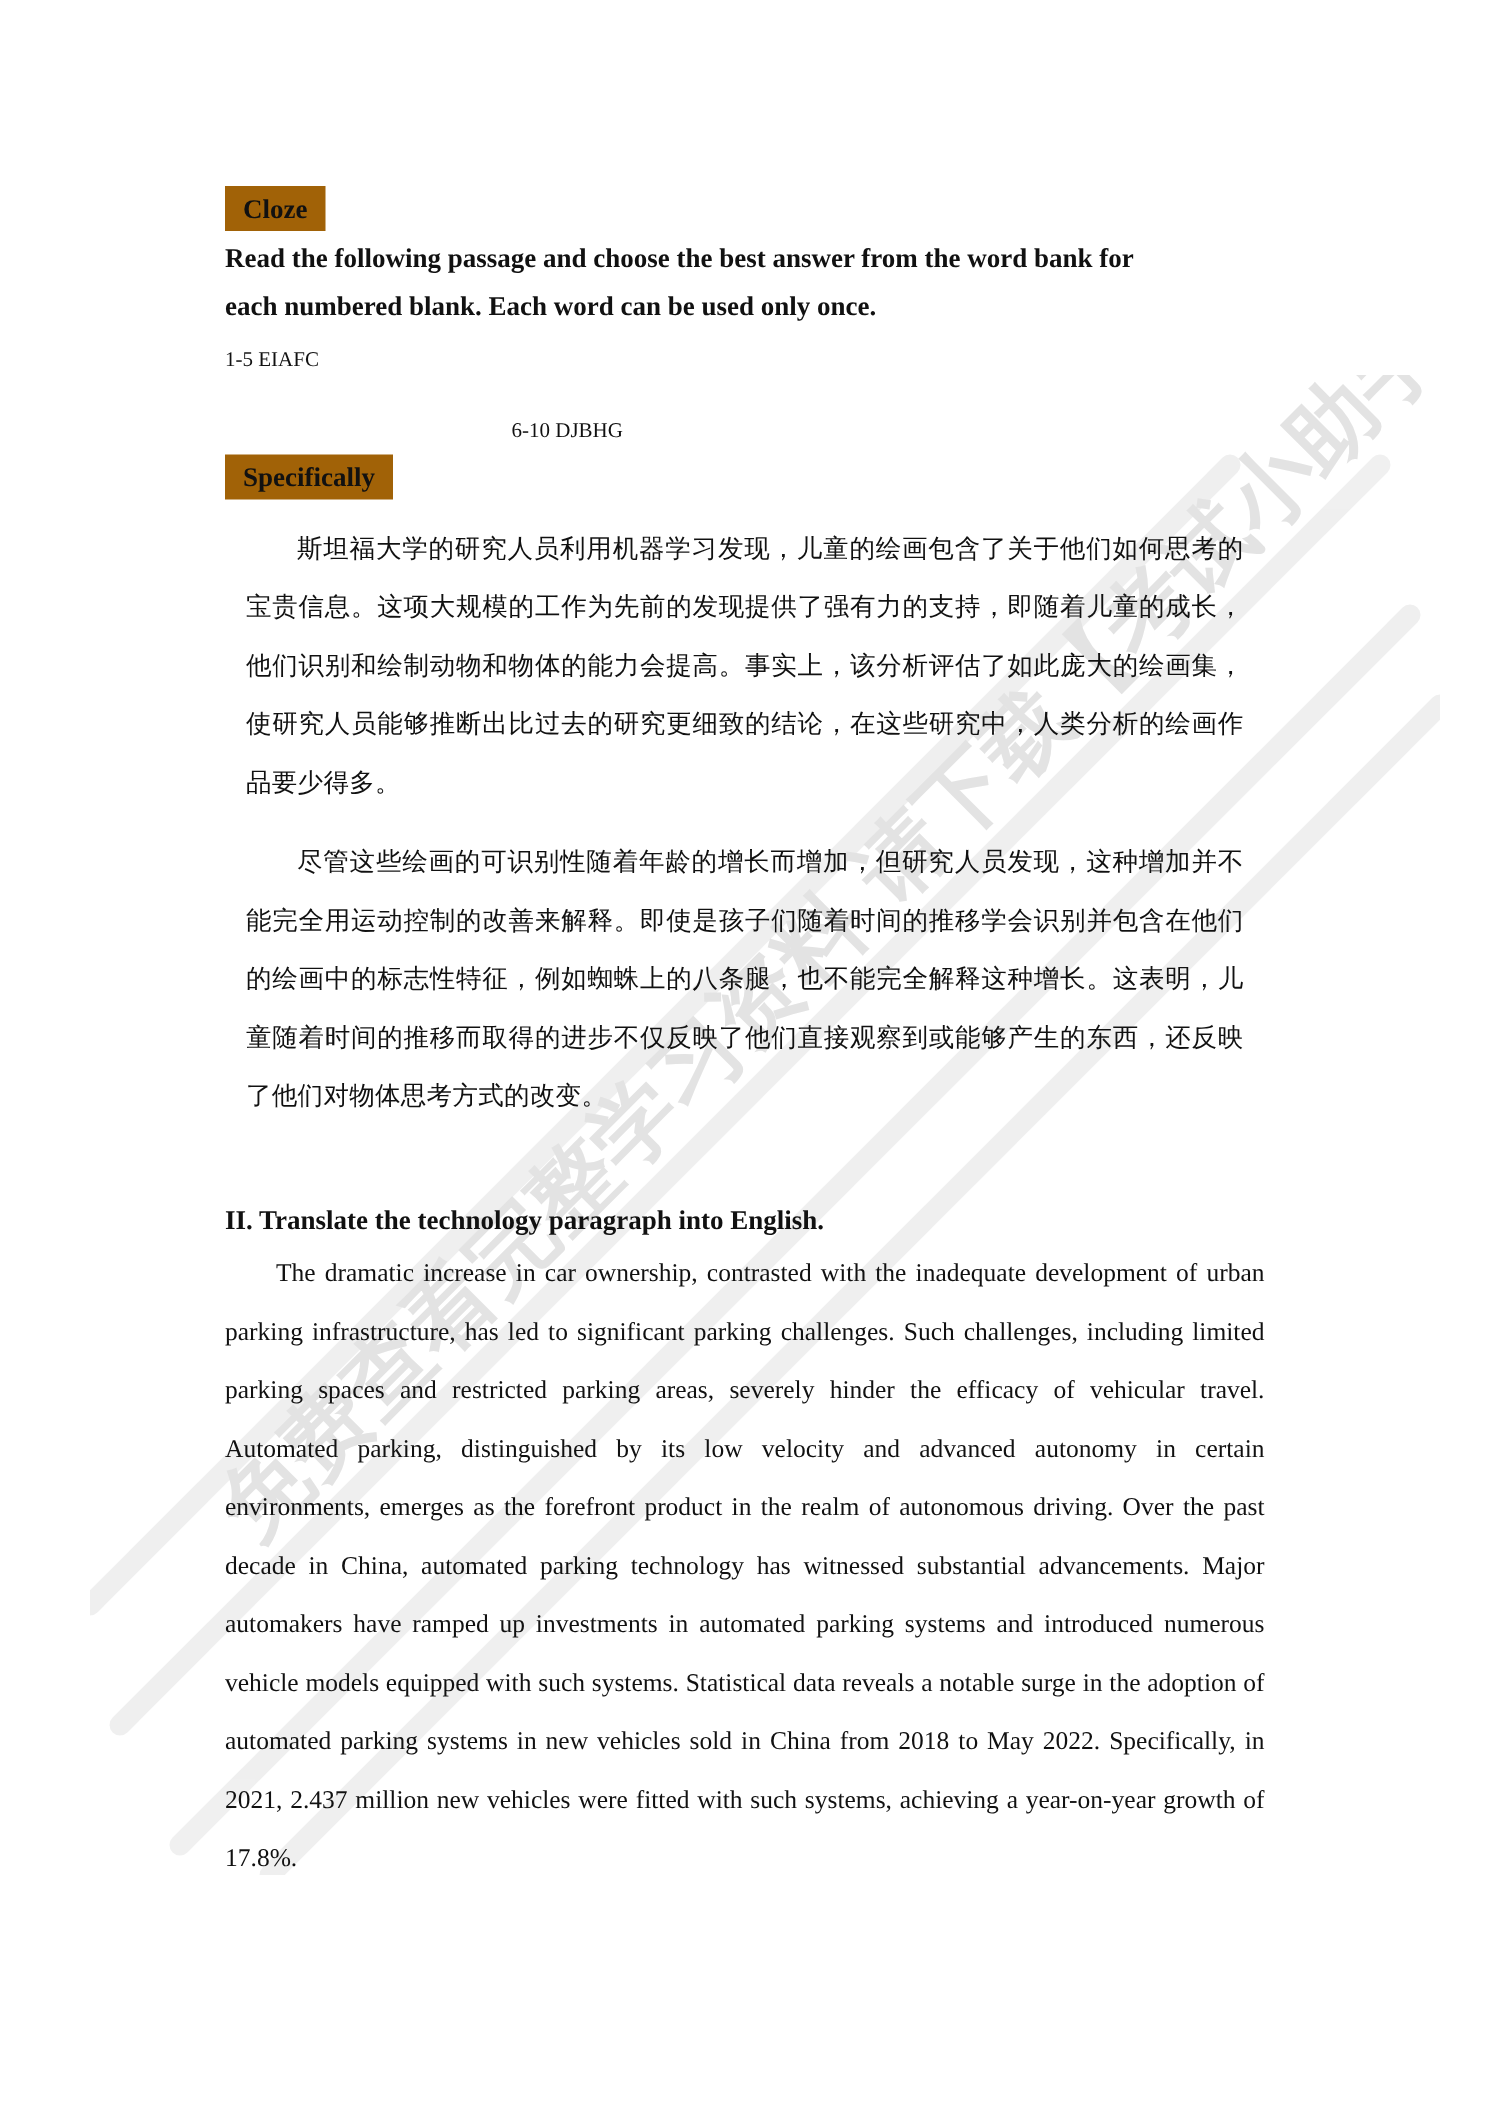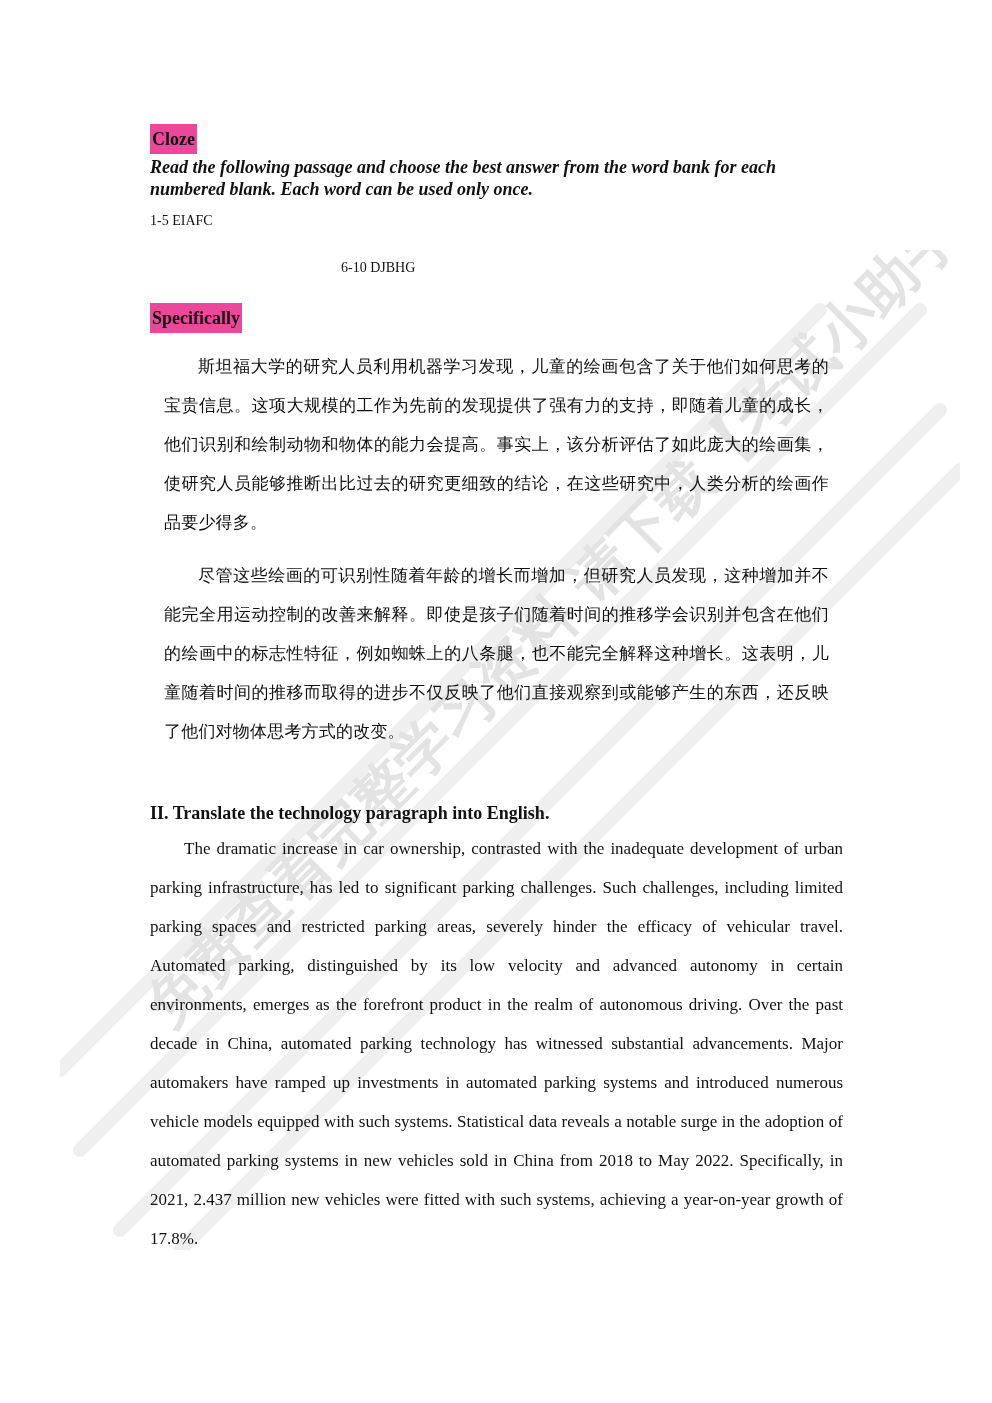--- a/index.html
+++ b/index.html
@@ -1,22 +1,22 @@
 <!DOCTYPE html>
 <html><head>
 <meta charset="utf-8">
 <style>
   html, body { margin: 0; padding: 0; background: #ffffff; }
   body { width: 992px; height: 1403px; position: relative; overflow: hidden;
          font-family: "Liberation Serif", "DejaVu Serif", serif; color: #111; }
   .watermark { position: absolute; left: 60px; top: 250px; width: 900px; height: 1000px;
                pointer-events: none; z-index: 0; }
   .page { position: absolute; left: 150px; top: 0; width: 693px; z-index: 1; }
-  .hl { display: inline-block; background: #ec4899; font-weight: bold; font-size: 18px;
-        padding: 0 2px; line-height: 30px; }
+  .hl { display: inline-block; background: #a16207; font-weight: bold; font-size: 18px;
+        padding: 0 12px; line-height: 30px; }
   .bold { font-weight: bold; font-size: 18px; }
   .p-text { font-size: 17px; line-height: 39px; text-align: justify; margin: 0; }
   .indent { text-indent: 2em; }
   .cn { font-family: "DejaVu Serif", "Liberation Serif", serif; font-size: 17px; line-height: 39px;
         text-align: justify; margin: 14px; text-indent: 2em; letter-spacing: 0.2px; }
 </style>
 </head>
 <body>
 
 <svg class="watermark" viewBox="0 0 900 1000" xmlns="http://www.w3.org/2000/svg">
@@ -26,21 +26,21 @@
     <line x1="0" y1="820" x2="760" y2="60"></line>
     <line x1="120" y1="1000" x2="900" y2="220"></line>
   </g>
   <text x="0" y="0" transform="translate(110,780) rotate(-45)" font-size="58" fill="#e3e3e3" font-family="DejaVu Sans, sans-serif" font-weight="bold">免费查看完整学习资料 请下载【考试小助手】APP</text>
 </svg>
 
 <div class="page">
 
   <section style="position:absolute; top:124px; left:0; width:693px;">
     <div class="hl">Cloze</div>
-    <p class="bold" style="margin:2px 0 0 0; line-height:22px; width:640px;font-style:italic;">Read the following passage and choose the best answer from the word bank for each numbered blank. Each word can be used only once.</p>
+    <p class="bold" style="margin:2px 0 0 0; line-height:32px; width:640px;">Read the following passage and choose the best answer from the word bank for each numbered blank. Each word can be used only once.</p>
     <div style="margin-top:4px; font-size:14px; line-height:33px; position:relative; height:33px;">
       <span style="position:absolute; left:0;">1-5 EIAFC</span>
       <span style="position:absolute; left:191px;margin-top:47px;">6-10 DJBHG</span>
     </div>
   </section>
 
   <section style="position:absolute; top:303px; left:0; width:693px;">
     <div class="hl">Specifically</div>
 
     <p class="cn">斯坦福大学的研究人员利用机器学习发现，儿童的绘画包含了关于他们如何思考的宝贵信息。这项大规模的工作为先前的发现提供了强有力的支持，即随着儿童的成长，他们识别和绘制动物和物体的能力会提高。事实上，该分析评估了如此庞大的绘画集，使研究人员能够推断出比过去的研究更细致的结论，在这些研究中，人类分析的绘画作品要少得多。</p>

